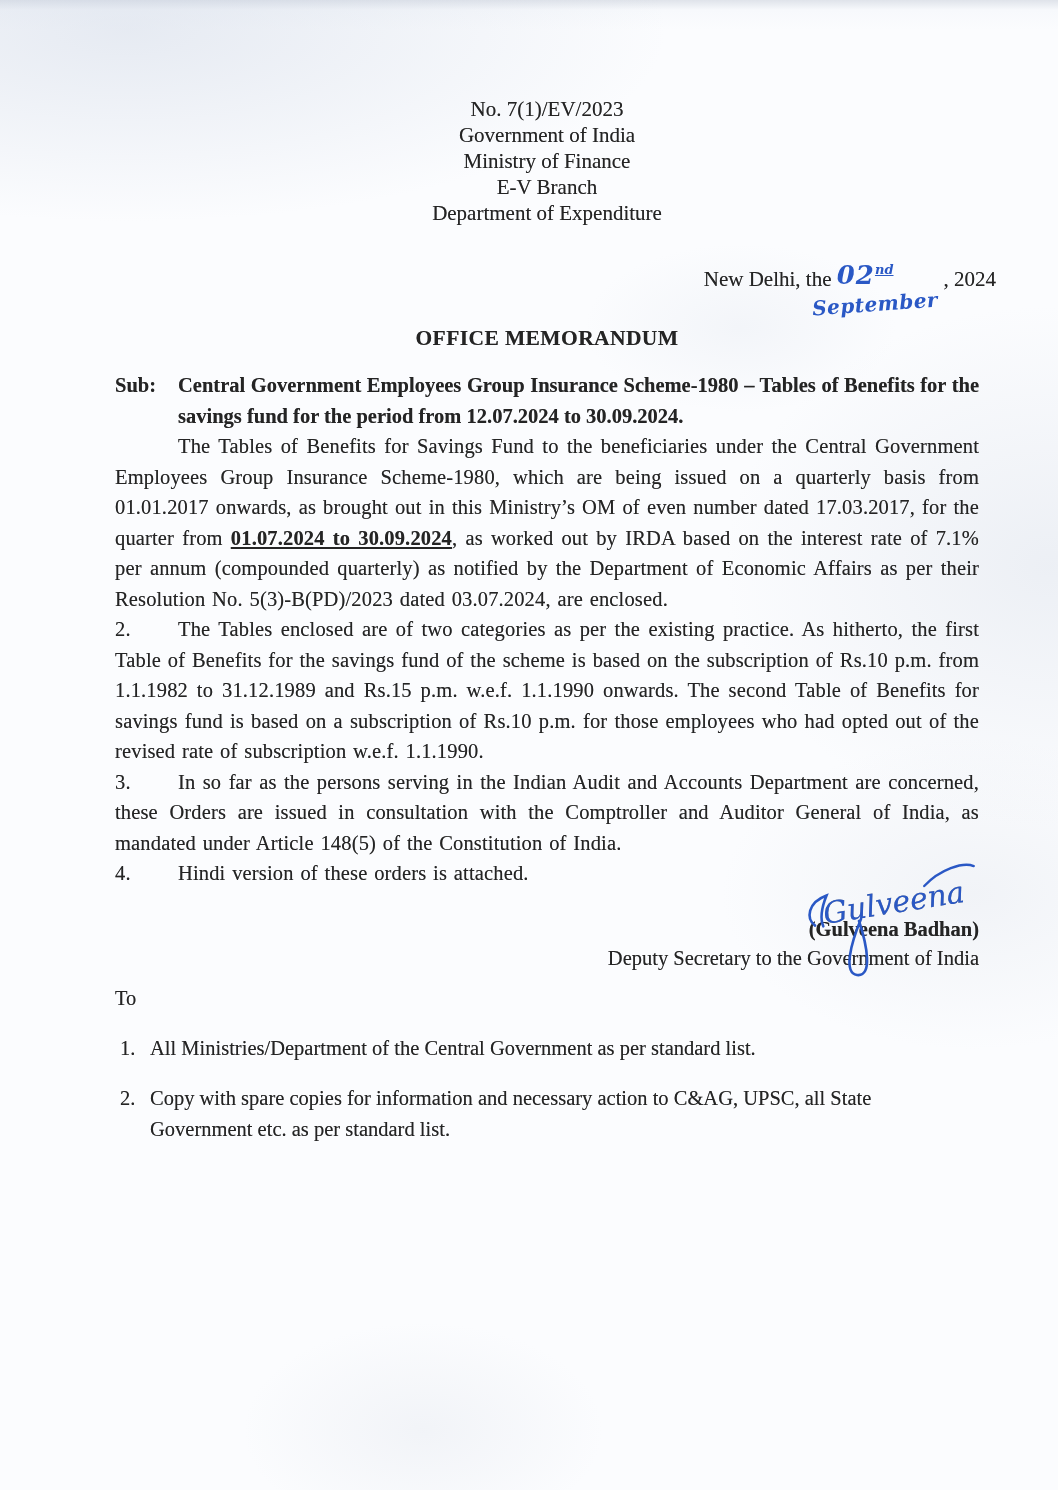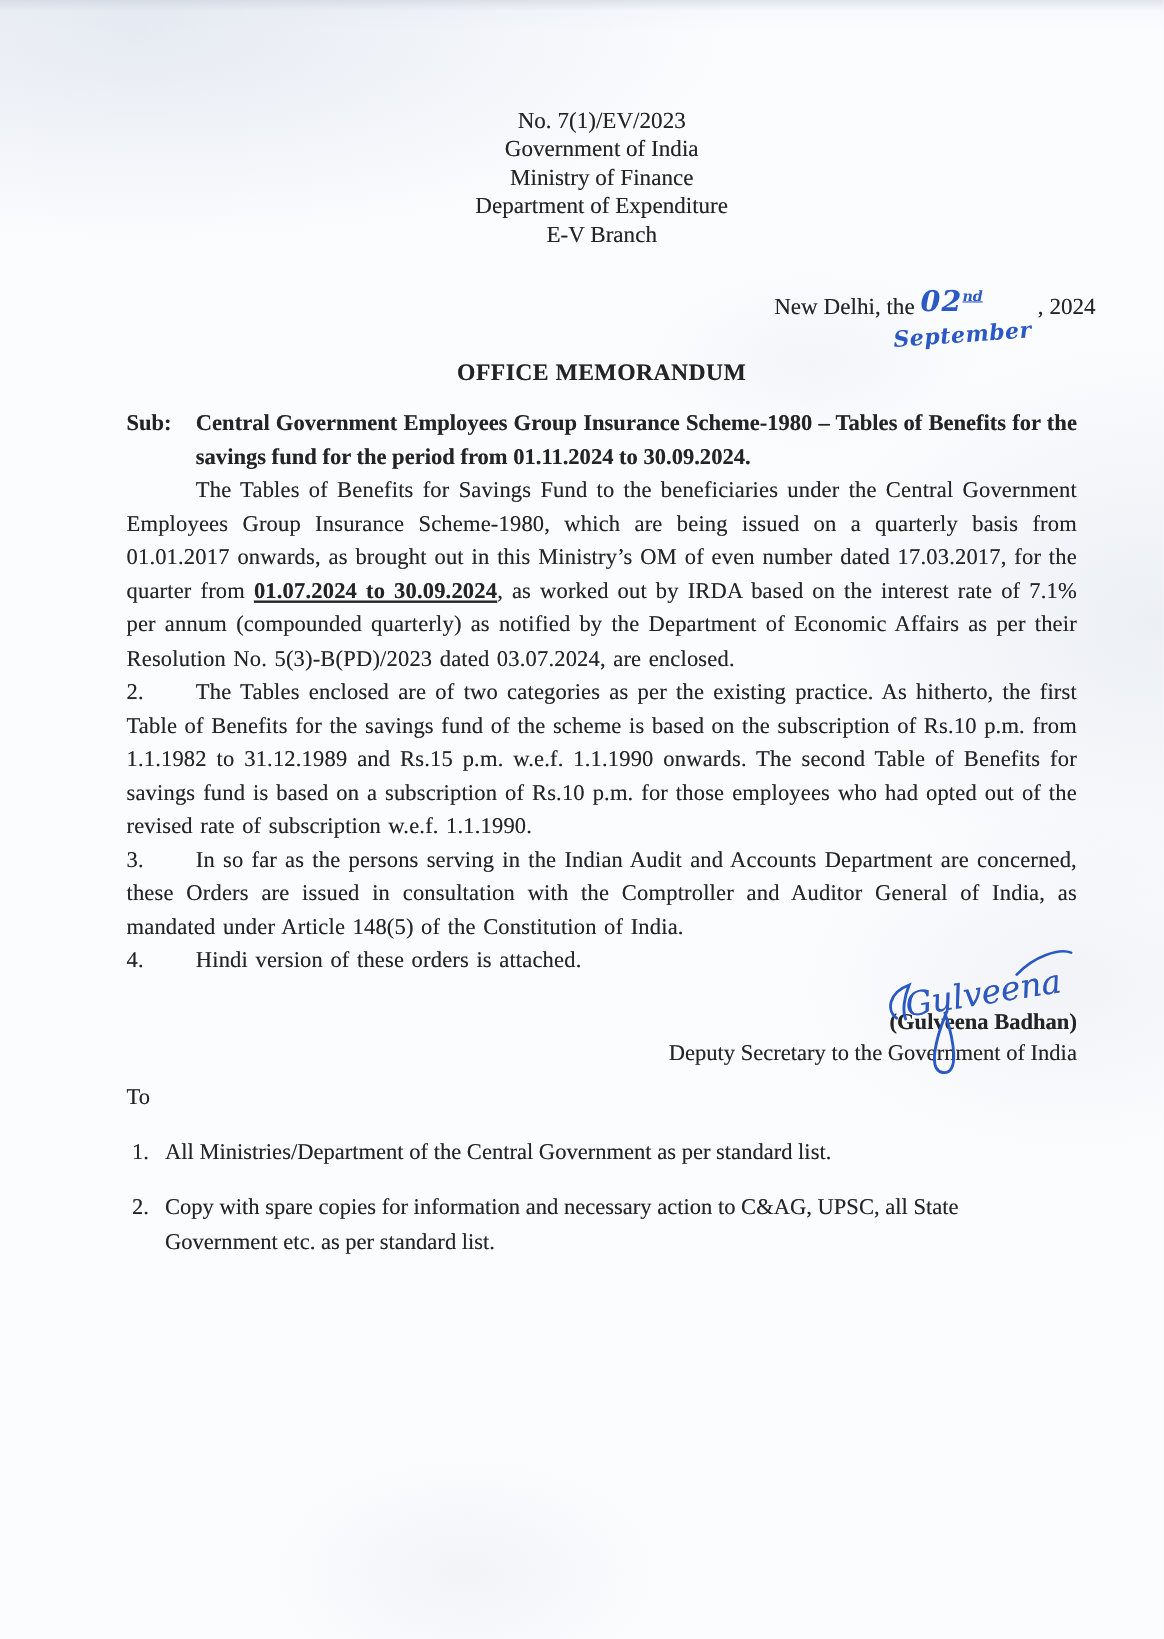--- a/index.html
+++ b/index.html
@@ -53,36 +53,36 @@
 </style>
 </head>
 <body>
 
 <div class="page">
 
   <div class="hdr">
     <div>No. 7(1)/EV/2023</div>
     <div>Government of India</div>
     <div>Ministry of Finance</div>
+    <div>E-V Branch</div>
     <div>Department of Expenditure</div>
-    <div>E-V Branch</div>
   </div>
 
   <div class="dateline">
     <span>New Delhi, the</span>
     <span> </span>
     <span class="hw hw-day"><span>02</span><sup>nd</sup></span><span class="dl-gap"></span><span>, 2024</span>
     <span class="hw hw-month">September</span>
   </div>
 
   <div class="memo-title">OFFICE MEMORANDUM</div>
 
   <div class="subject">
     <span class="lbl">Sub:</span>
-    <span class="txt">Central Government Employees Group Insurance Scheme-1980 – Tables of Benefits for the savings fund for the period from 01.11.2024 to 30.09.2024.</span>
+    <span class="txt">Central Government Employees Group Insurance Scheme-1980 – Tables of Benefits for the savings fund for the period from 12.07.2024 to 30.09.2024.</span>
   </div>
 
   <p class="body p1"><span>The Tables of Benefits for Savings Fund to the beneficiaries under the Central Government Employees Group Insurance Scheme-1980, which are being issued on a quarterly basis from 01.01.2017 onwards, as brought out in this Ministry’s OM of even number dated 17.03.2017, for the quarter from </span><b>01.07.2024 to 30.09.2024</b><span>, as worked out by IRDA based on the interest rate of 7.1% per annum (compounded quarterly) as notified by the Department of Economic Affairs as per their Resolution No. 5(3)-B(PD)/2023 dated 03.07.2024, are enclosed.</span></p>
 
   <p class="body p2"><span class="pnum">2.</span><span>The Tables enclosed are of two categories as per the existing practice. As hitherto, the first Table of Benefits for the savings fund of the scheme is based on the subscription of Rs.10 p.m. from 1.1.1982 to 31.12.1989 and Rs.15 p.m. w.e.f. 1.1.1990 onwards. The second Table of Benefits for savings fund is based on a subscription of Rs.10 p.m. for those employees who had opted out of the revised rate of subscription w.e.f. 1.1.1990.</span></p>
 
   <p class="body p3"><span class="pnum">3.</span><span>In so far as the persons serving in the Indian Audit and Accounts Department are concerned, these Orders are issued in consultation with the Comptroller and Auditor General of India, as mandated under Article 148(5) of the Constitution of India.</span></p>
 
   <p class="body p4"><span class="pnum">4.</span><span>Hindi version of these orders is attached.</span></p>
 

